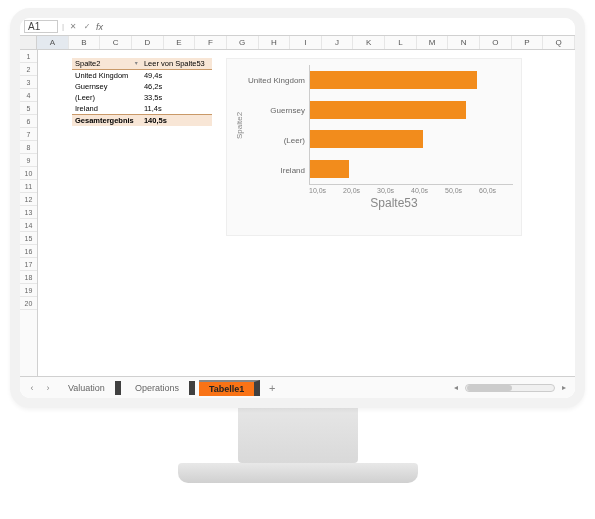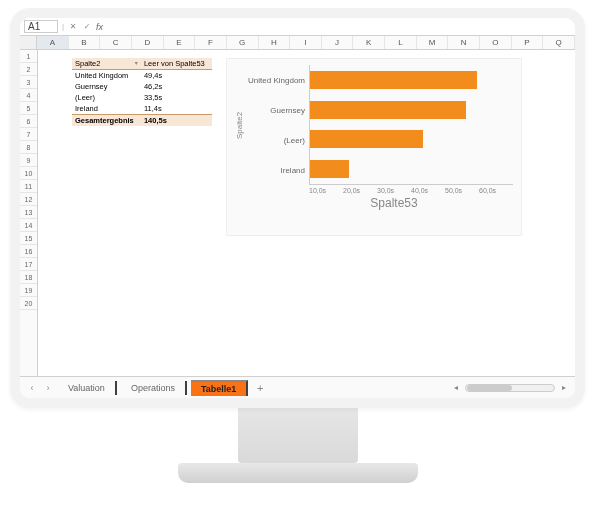--- a/index.html
+++ b/index.html
@@ -243,21 +243,21 @@
   .nav-btn {
     width: 12px;
     text-align: center;
     color: #888;
     cursor: pointer;
   }
   .tab {
     padding: 2px 10px;
     color: #666;
     cursor: pointer;
-    border-right: 2px solid #404040;
+    border-right: 6px solid #404040;
   }
   .tab.active {
     background: #f97316;
     font-weight: bold;
     border-top: 2px solid #888;
     color: #222;
   }
   .add-sheet {
     width: 16px;
     text-align: center;

